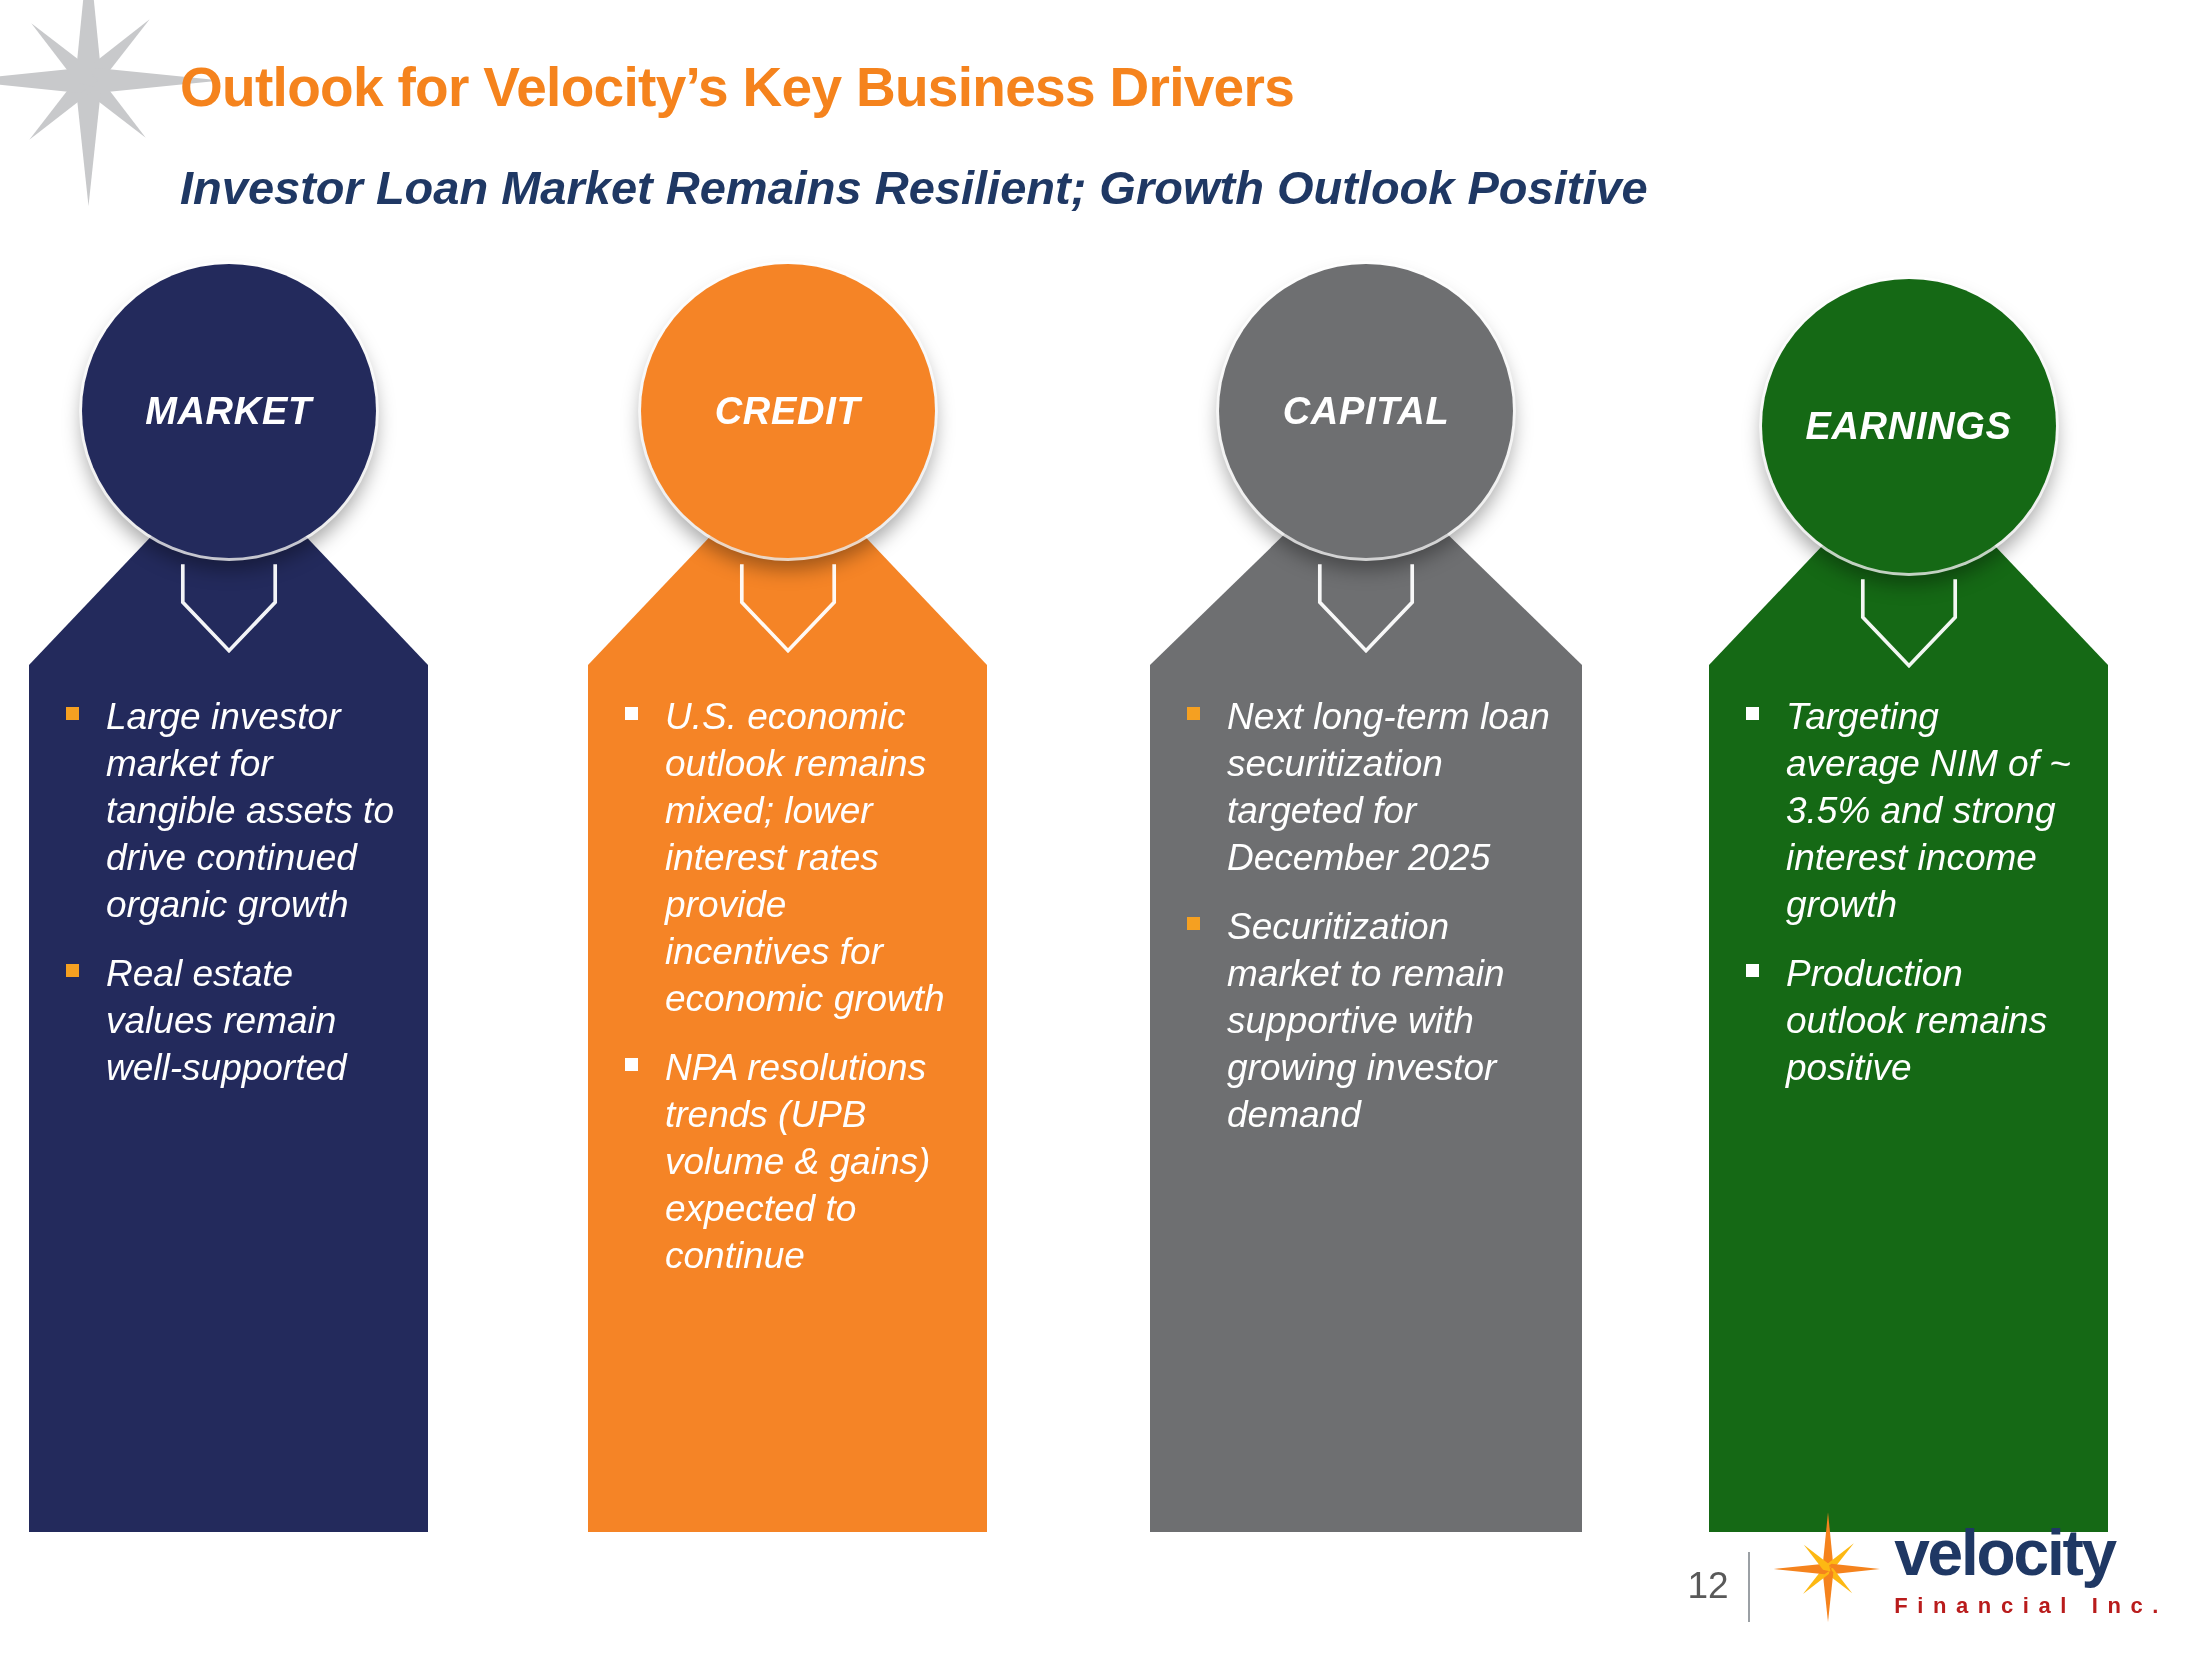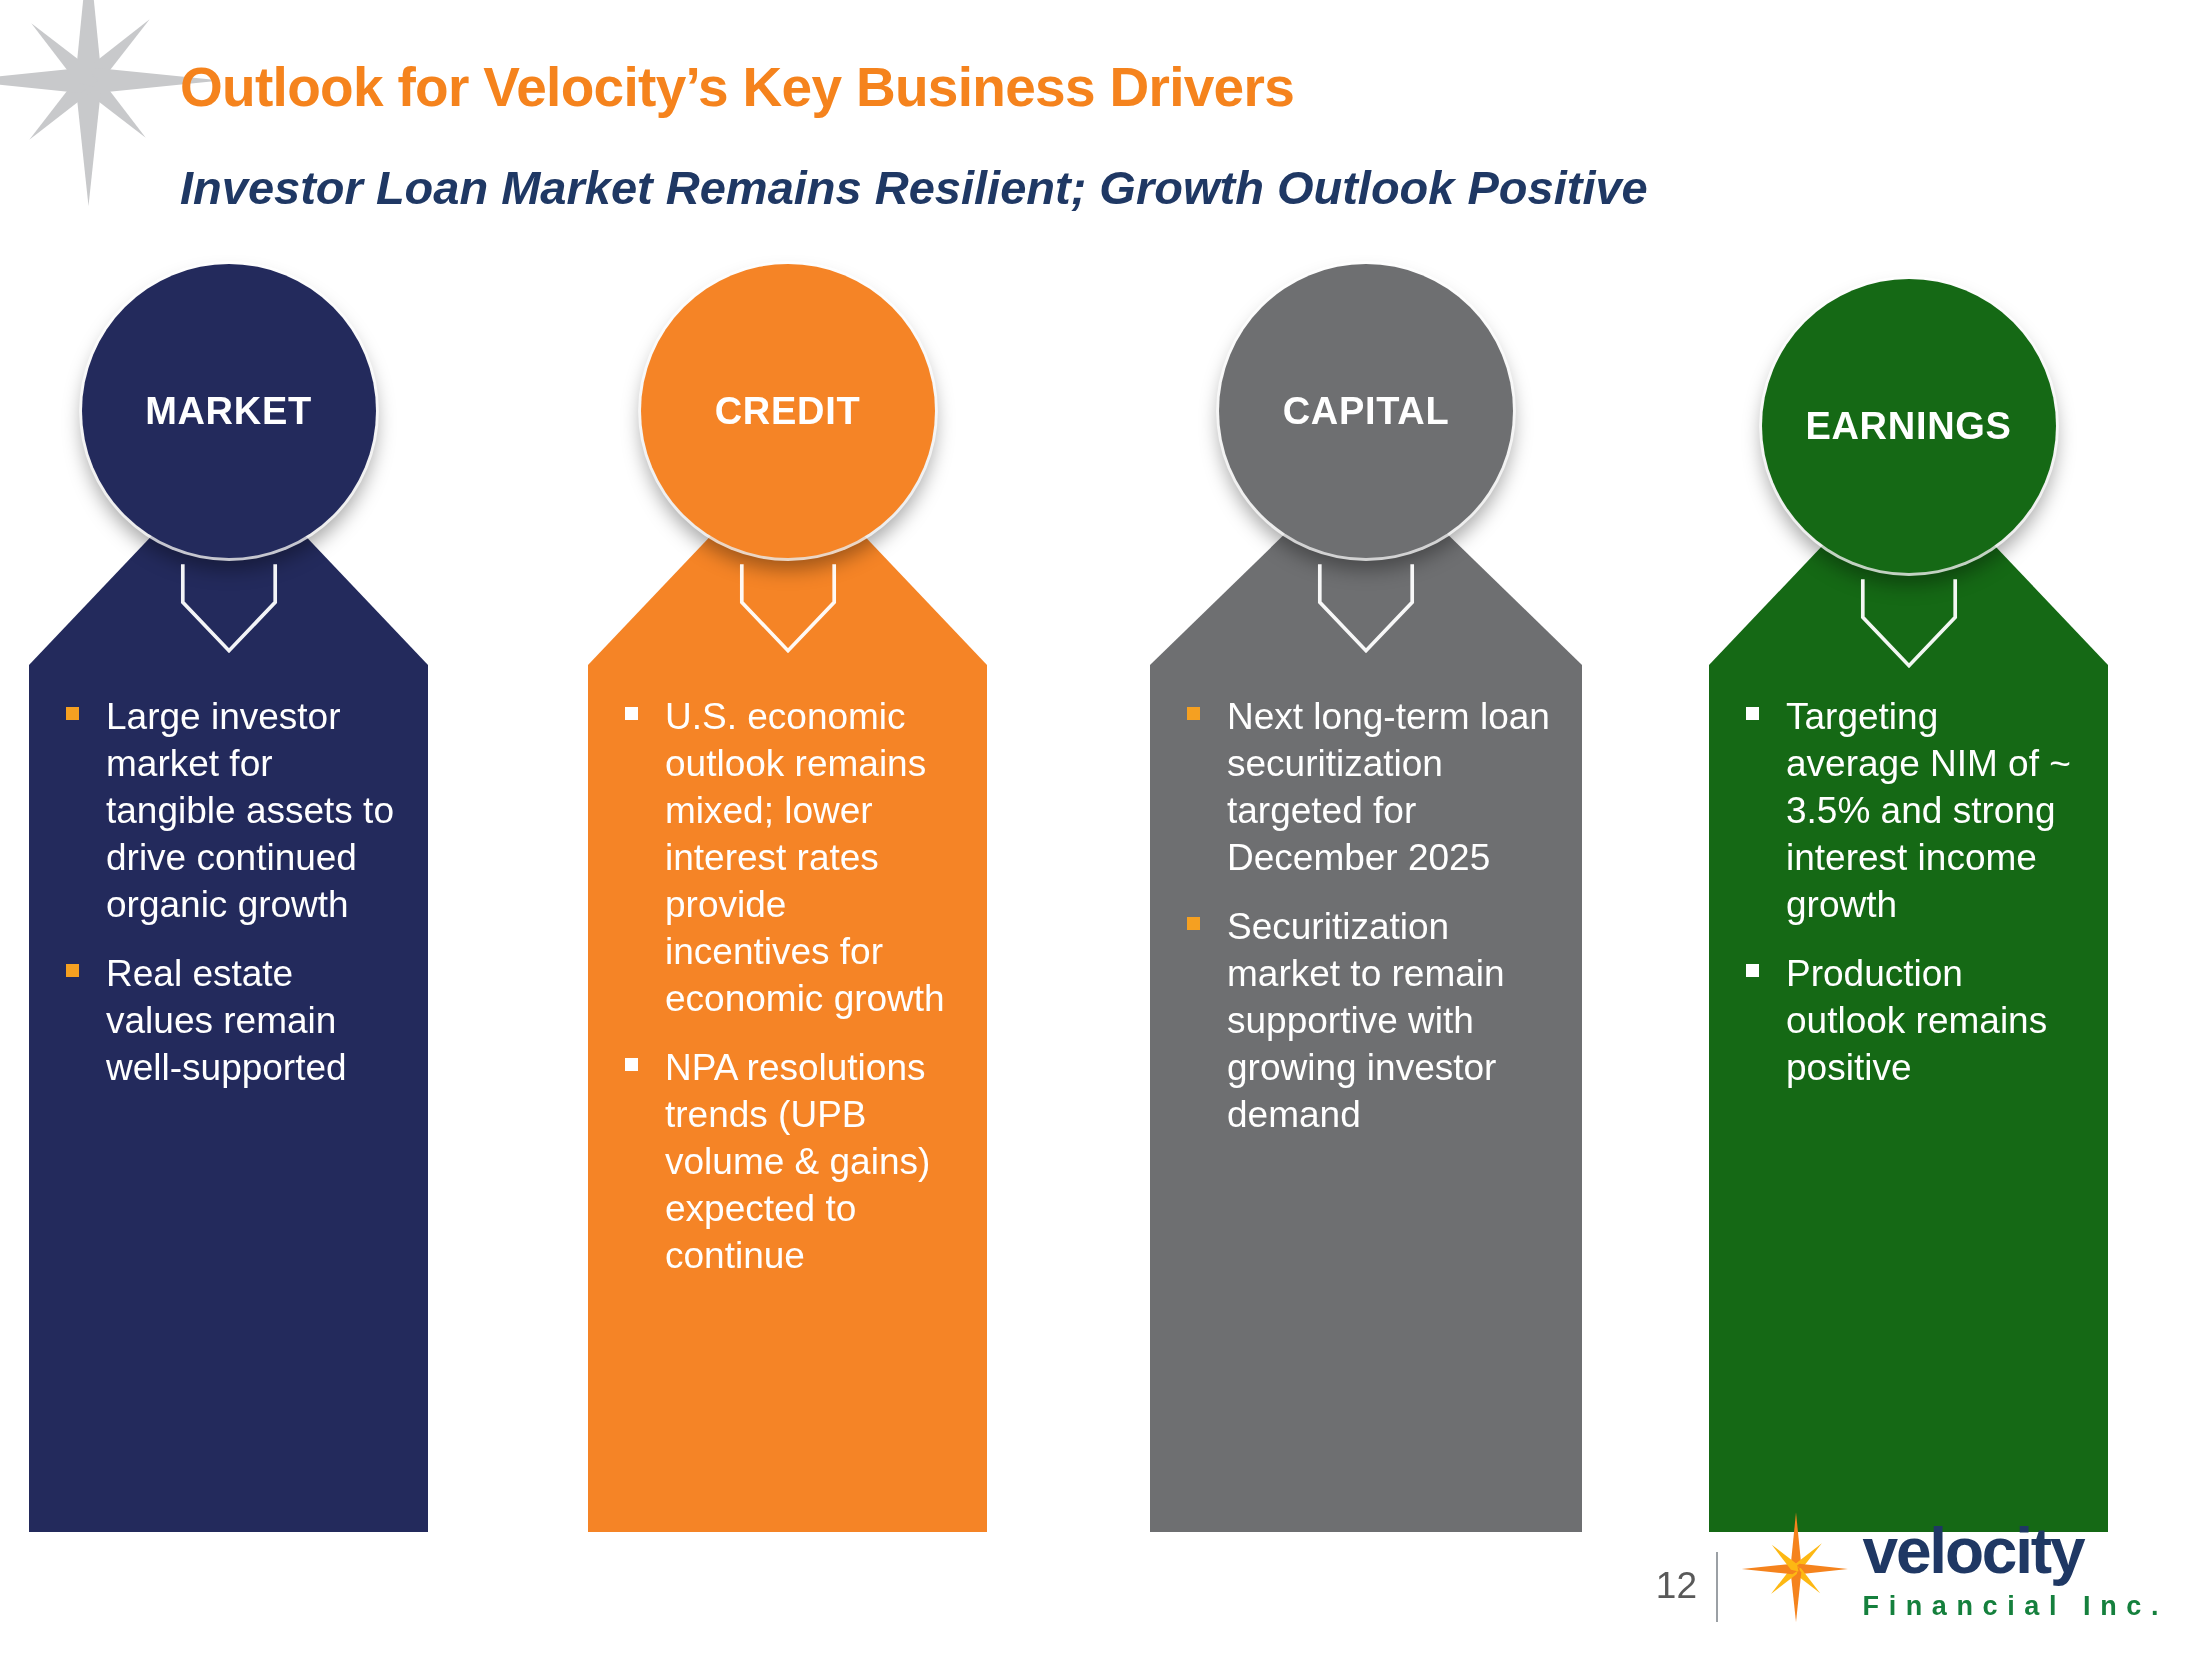--- a/index.html
+++ b/index.html
@@ -6,21 +6,21 @@
   body{font-family:"Liberation Sans",sans-serif;}
   .slide{position:relative;width:2205px;height:1654px;background:#ffffff;overflow:hidden;}
 
   
   .title{position:absolute;left:180px;top:55px;font-size:55px;font-weight:700;color:#F5831D;letter-spacing:-0.7px;}
   .subtitle{position:absolute;left:180px;top:160px;font-size:47px;font-weight:700;font-style:italic;color:#1F3864;}
 
   .corner-star{position:absolute;left:-51px;top:-59px;width:279px;height:279px;}
 
   
-  .column{position:absolute;top:257px;height:1275px;width:399px;}
+  .column{position:absolute;top:257px;height:1275px;width:399px;font-style:italic;}
   .col-0{left:29px;}  .col-1{left:588px;}  .col-2{left:1150px;padding-left:33px;}  .col-3{left:1709px;}
 
   .shape{position:absolute;left:0;right:0;top:198px;bottom:0;
          clip-path:polygon(50% 0%,100% 19.5%,100% 100%,0% 100%,0% 19.5%);
          filter:drop-shadow(0 5.9px 10.3px rgba(0,0,0,0.28));}
   .col-0 .shape{background:#232A5C;}
   .col-1 .shape{background:#F58426;}
   .col-2 .shape{background:#6E6F71;}
   .col-3 .shape{background:#156915;}
 
@@ -45,21 +45,21 @@
   .col-3 .bullet-sq{background:#ffffff;}
 
   
   .footer{position:absolute;right:37px;bottom:26px;display:flex;align-items:center;gap:19px;}
   .page-number{color:#595959;font-size:37px;align-self:flex-end;padding-bottom:20.6px;}
   .footer-divider{width:2.2px;height:70px;background:#9BA0A5;align-self:flex-end;margin-bottom:5.9px;}
   .logo{display:flex;align-items:center;gap:7.4px;}
   .logo-star{width:118px;height:118px;}
   .logo-text-wrap{display:flex;flex-direction:column;line-height:1;}
   .logo-text{color:#1F3864;font-size:64px;font-weight:700;letter-spacing:-2.2px;}
-  .logo-subtext{color:#15803d;font-size:27px;font-weight:700;letter-spacing:9.6px;margin-top:10px;}
+  .logo-subtext{color:#b91c1c;font-size:22px;font-weight:700;letter-spacing:9.6px;margin-top:10px;}
 </style>
 </head>
 <body>
 
 <div class="slide">
 
   <svg class="corner-star" viewBox="-100 -100 200 200">
     <g fill="#C8C9CB">
       <polygon points="0,-96 9,-6 0,7 -9,-6"></polygon>
       <polygon transform="rotate(45)" points="0,-62 7,-5 0,6 -7,-5"></polygon>

